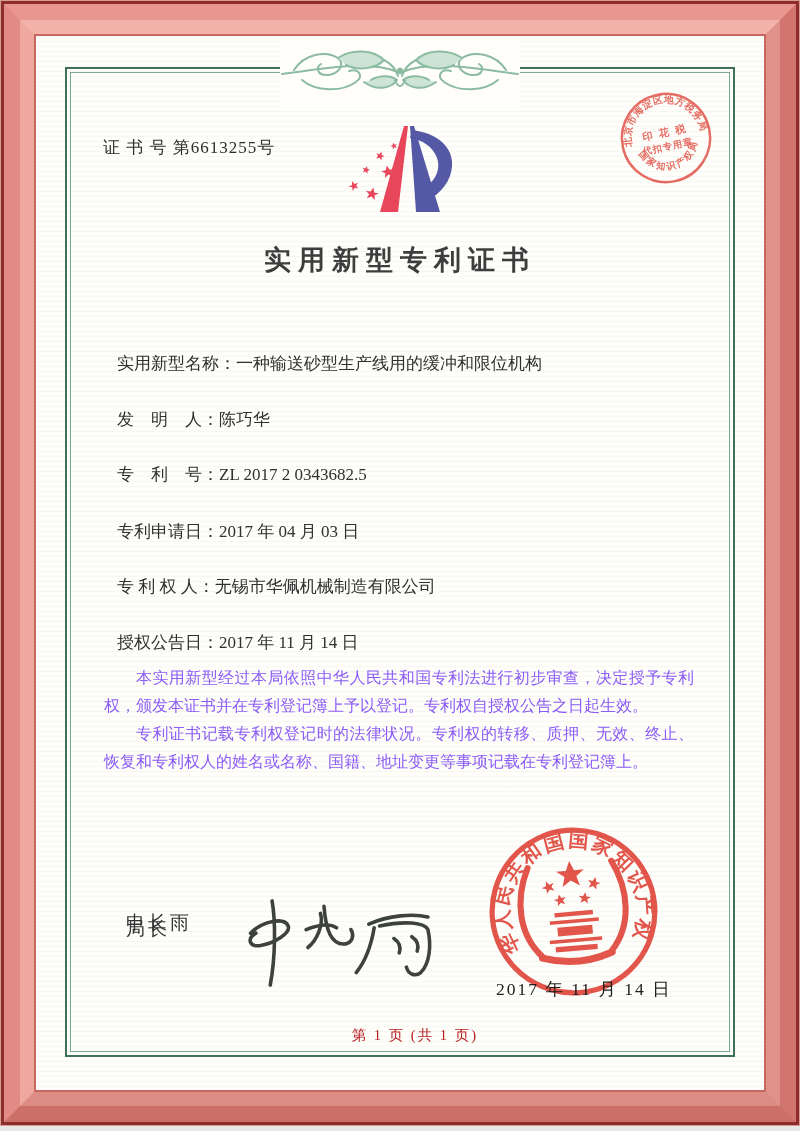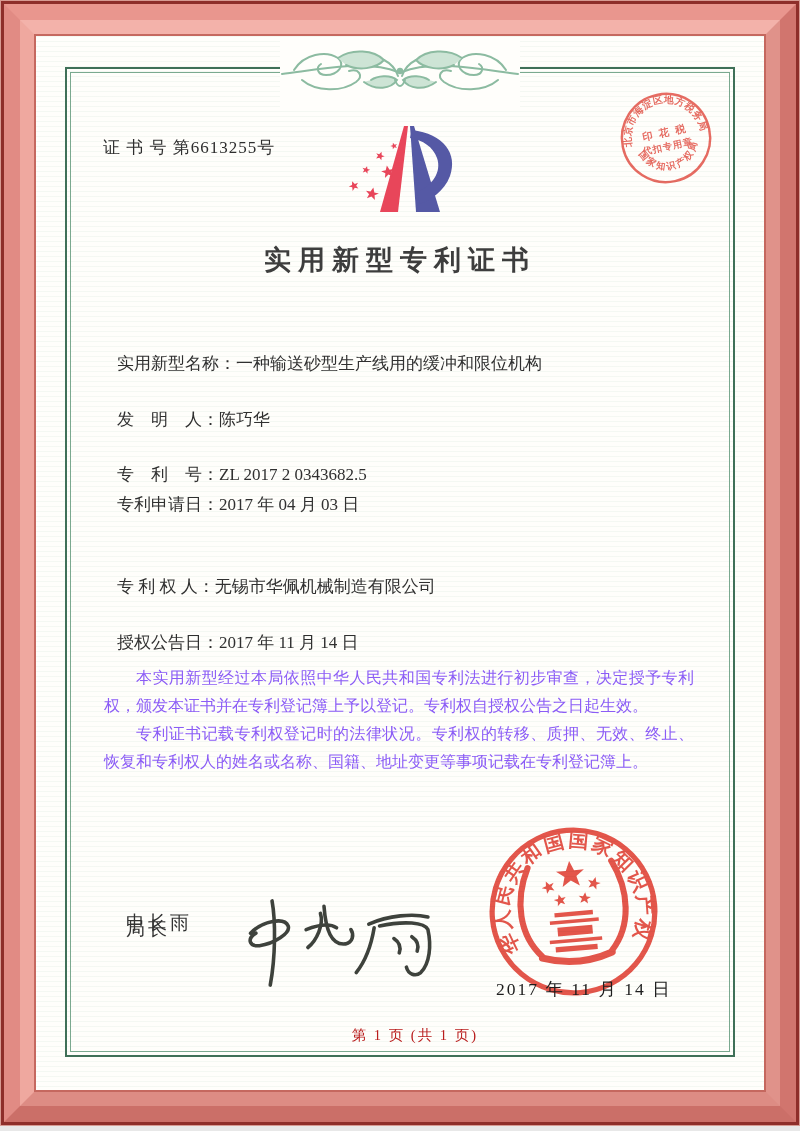--- a/index.html
+++ b/index.html
@@ -120,21 +120,21 @@
 
     <div class="field" style="top:352px">
       <span class="lab">实用新型名称：</span><span>一种输送砂型生产线用的缓冲和限位机构</span>
     </div>
     <div class="field" style="top:408px">
       <span class="lab">发　明　人：</span><span>陈巧华</span>
     </div>
     <div class="field" style="top:463px">
       <span class="lab">专　利　号：</span><span>ZL 2017 2 0343682.5</span>
     </div>
-    <div class="field" style="top:493px">
+    <div class="field" style="top:520px">
       <span class="lab">专利申请日：</span><span>2017 年 04 月 03 日</span>
     </div>
     <div class="field" style="top:575px">
       <span class="lab">专 利 权 人：</span><span>无锡市华佩机械制造有限公司</span>
     </div>
     <div class="field" style="top:631px">
       <span class="lab">授权公告日：</span><span>2017 年 11 月 14 日</span>
     </div>
 
     <div class="paras">

